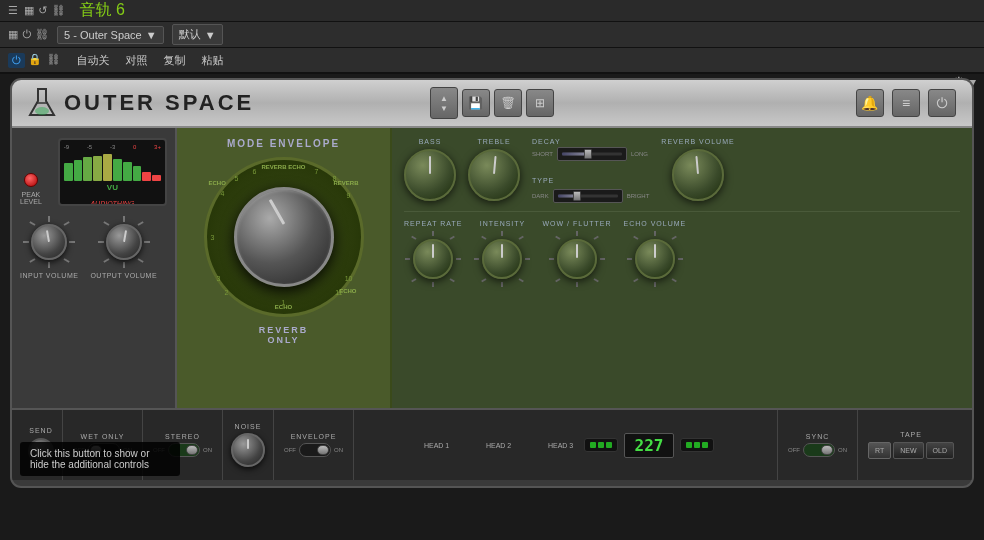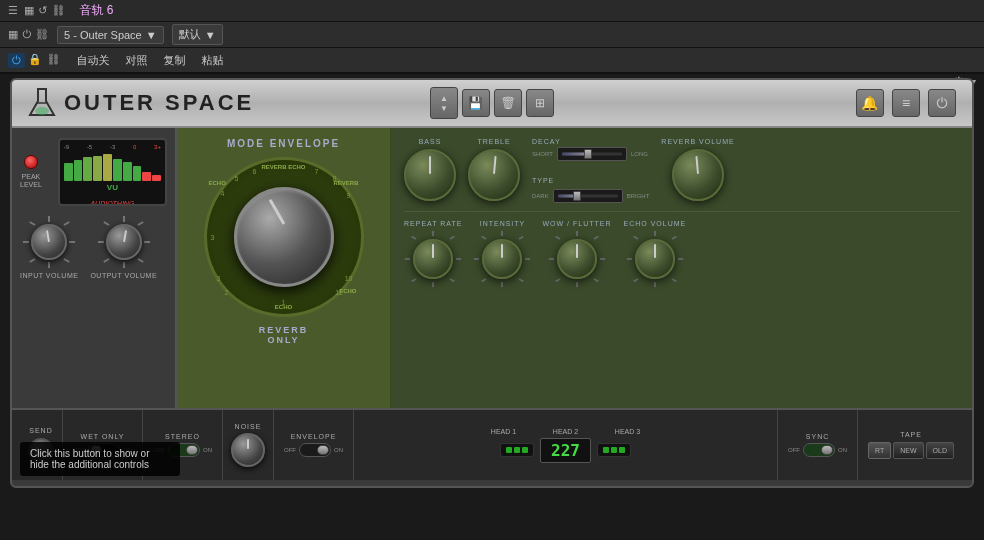--- a/index.html
+++ b/index.html
@@ -15,22 +15,22 @@
     .top-bar {
       background: #2a2a2a;
       border-bottom: 1px solid #111;
       height: 22px;
       display: flex;
       align-items: center;
       padding: 0 8px;
       gap: 6px;
     }
     .top-bar-title {
-      color: #f0abfc;
-      font-size: 12px;
+      color: #84cc16;
+      font-size: 16px;
     }
     .top-bar-icons {
       display: flex;
       gap: 4px;
       margin-right: 8px;
     }
 
     
     .second-bar {
       background: #2d2d2d;
@@ -77,21 +77,21 @@
     .third-bar-btn {
       color: #ccc;
       font-size: 11px;
       cursor: pointer;
     }
 
     
     .plugin-body {
       background: #3a3a3a;
       margin: 8px 12px;
-      border-radius: 6px;
+      border-radius: 11px;
       border: 2px solid #555;
       height: 400px;
       position: relative;
       overflow: hidden;
     }
 
     
     .plugin-header {
       background: linear-gradient(180deg, #d0d0d0 0%, #b0b0b0 50%, #c8c8c8 100%);
       height: 48px;
@@ -354,21 +354,21 @@
       <div class="header-btn">
         <span>⏻</span>
       </div>
     </div>
   </div>
 
   <div style="display:flex;height:280px;">
 
     <div class="left-controls" style="background:#3a3a3a;display:flex;flex-direction:column;padding:10px 8px;gap:6px;width:165px;border-right:2px solid #555;">
 
-      <div style="display:flex;gap:16px;align-items:center;">
+      <div style="display:flex;gap:16px;align-items:flex-end;">
         <div class="peak-level">
           <div class="peak-led"></div>
           <div class="peak-label" style="font-size:7px;color:#aaa;text-align:center;">PEAK<br>LEVEL</div>
         </div>
         <div class="vu-meter" style="flex:1;background:#111;border:2px solid #444;border-radius:4px;padding:4px 4px 2px;height:68px;">
           <div style="display:flex;justify-content:space-between;margin-bottom:1px;">
             <span style="color:#888;font-size:6px;">-9</span>
             <span style="color:#888;font-size:6px;">-5</span>
             <span style="color:#888;font-size:6px;">-3</span>
             <span style="color:#e44;font-size:6px;">0</span>
@@ -647,21 +647,21 @@
       <span style="color:#aaa;font-size:7px;letter-spacing:1px;">ENVELOPE</span>
       <div style="display:flex;align-items:center;gap:3px;">
         <span style="color:#888;font-size:6px;">OFF</span>
         <div style="width:32px;height:14px;background:#1a1a1a;border:1px solid #555;border-radius:7px;position:relative;cursor:pointer;">
           <div style="position:absolute;width:12px;height:10px;top:1px;right:1px;border-radius:5px;background:linear-gradient(180deg,#bbb,#777);border:1px solid #444;"></div>
         </div>
         <span style="color:#888;font-size:6px;">ON</span>
       </div>
     </div>
 
-    <div style="flex:1;padding:0 10px;border-right:1px solid #444;display:flex;flex-direction:column;align-items:center;gap:3px;height:100%;justify-content:center;">
+    <div style="flex:1;padding:0 10px;border-right:1px solid #444;display:flex;flex-direction:row;align-items:center;gap:3px;height:100%;justify-content:center;">
       <div style="display:flex;gap:22px;">
         <span style="color:#aaa;font-size:7px;width:40px;text-align:center;">HEAD 1</span>
         <span style="color:#aaa;font-size:7px;width:40px;text-align:center;">HEAD 2</span>
         <span style="color:#aaa;font-size:7px;width:40px;text-align:center;">HEAD 3</span>
       </div>
       <div style="display:flex;gap:6px;align-items:center;">
 
         <div style="background:#111;border:1px solid #333;border-radius:3px;padding:3px 5px;display:flex;gap:2px;align-items:center;">
           <div style="width:6px;height:6px;border-radius:1px;background:#2a2;"></div>
           <div style="width:6px;height:6px;border-radius:1px;background:#2a2;"></div>

